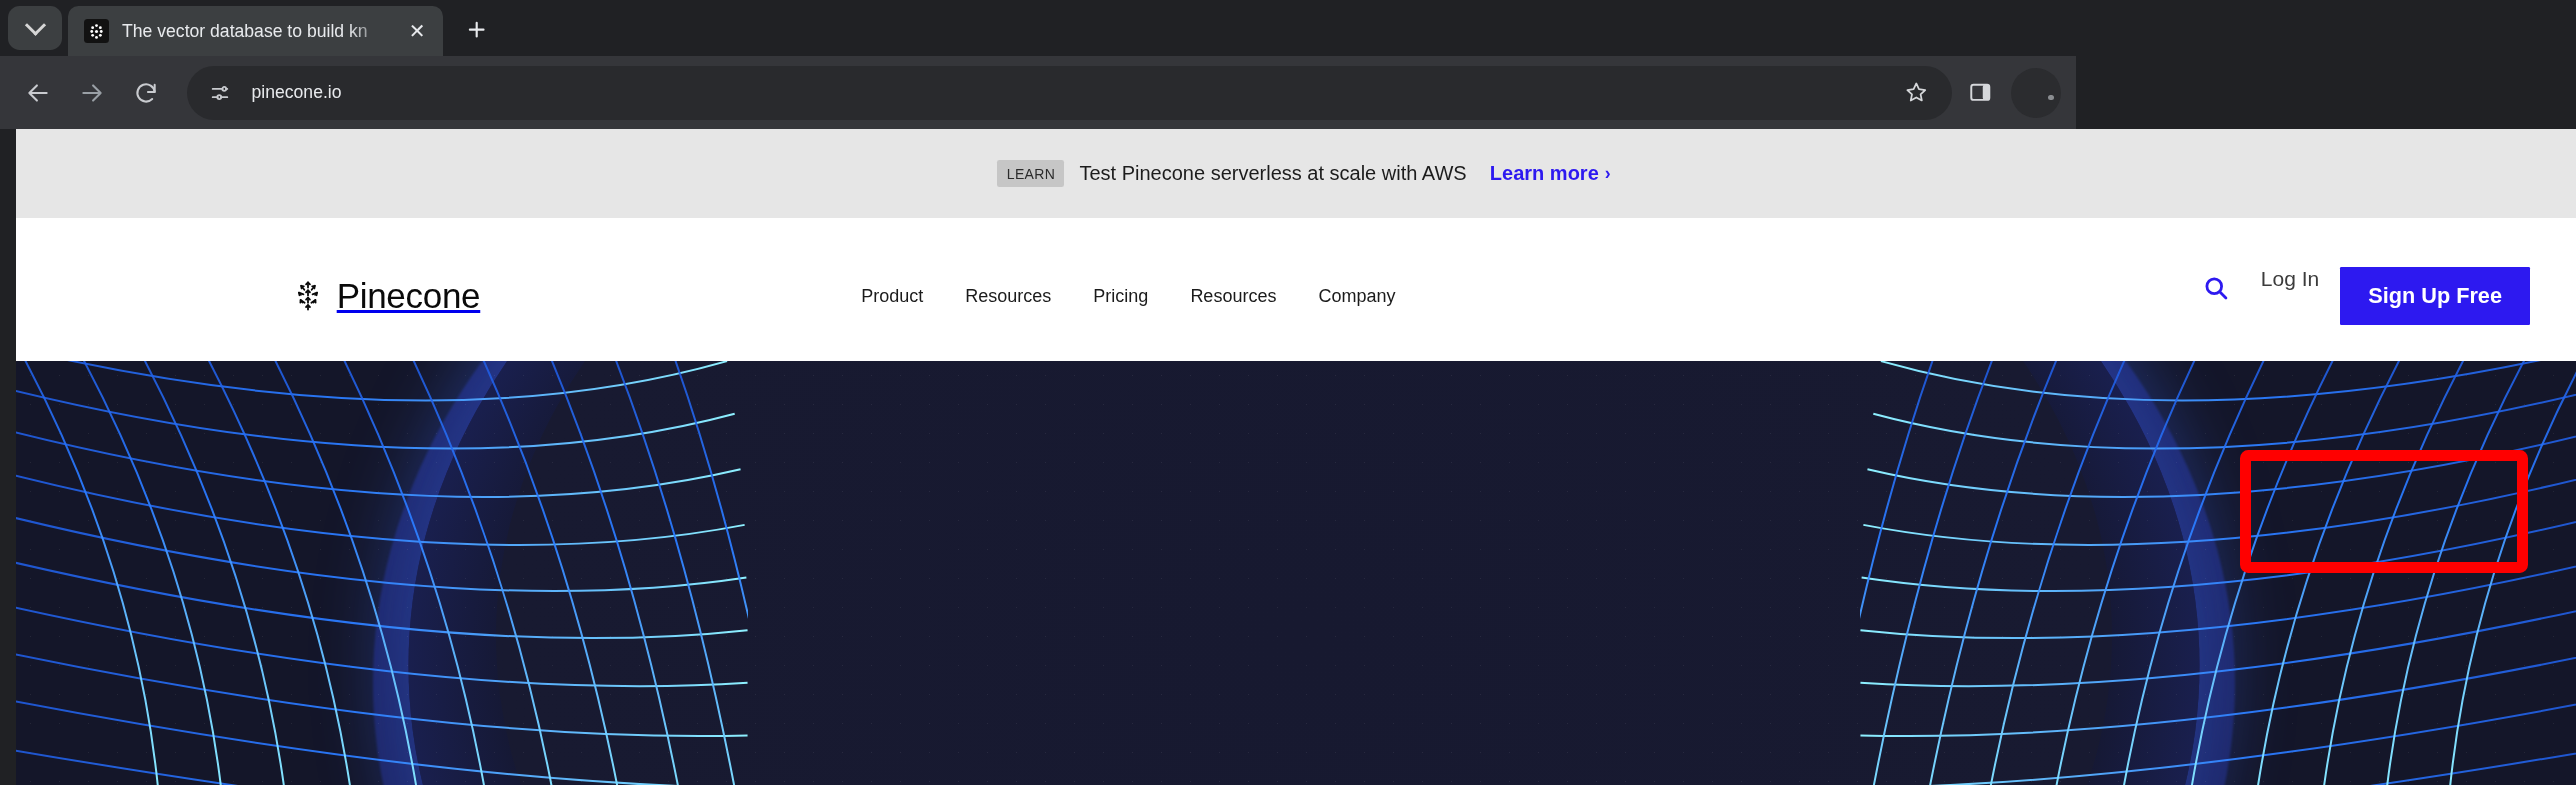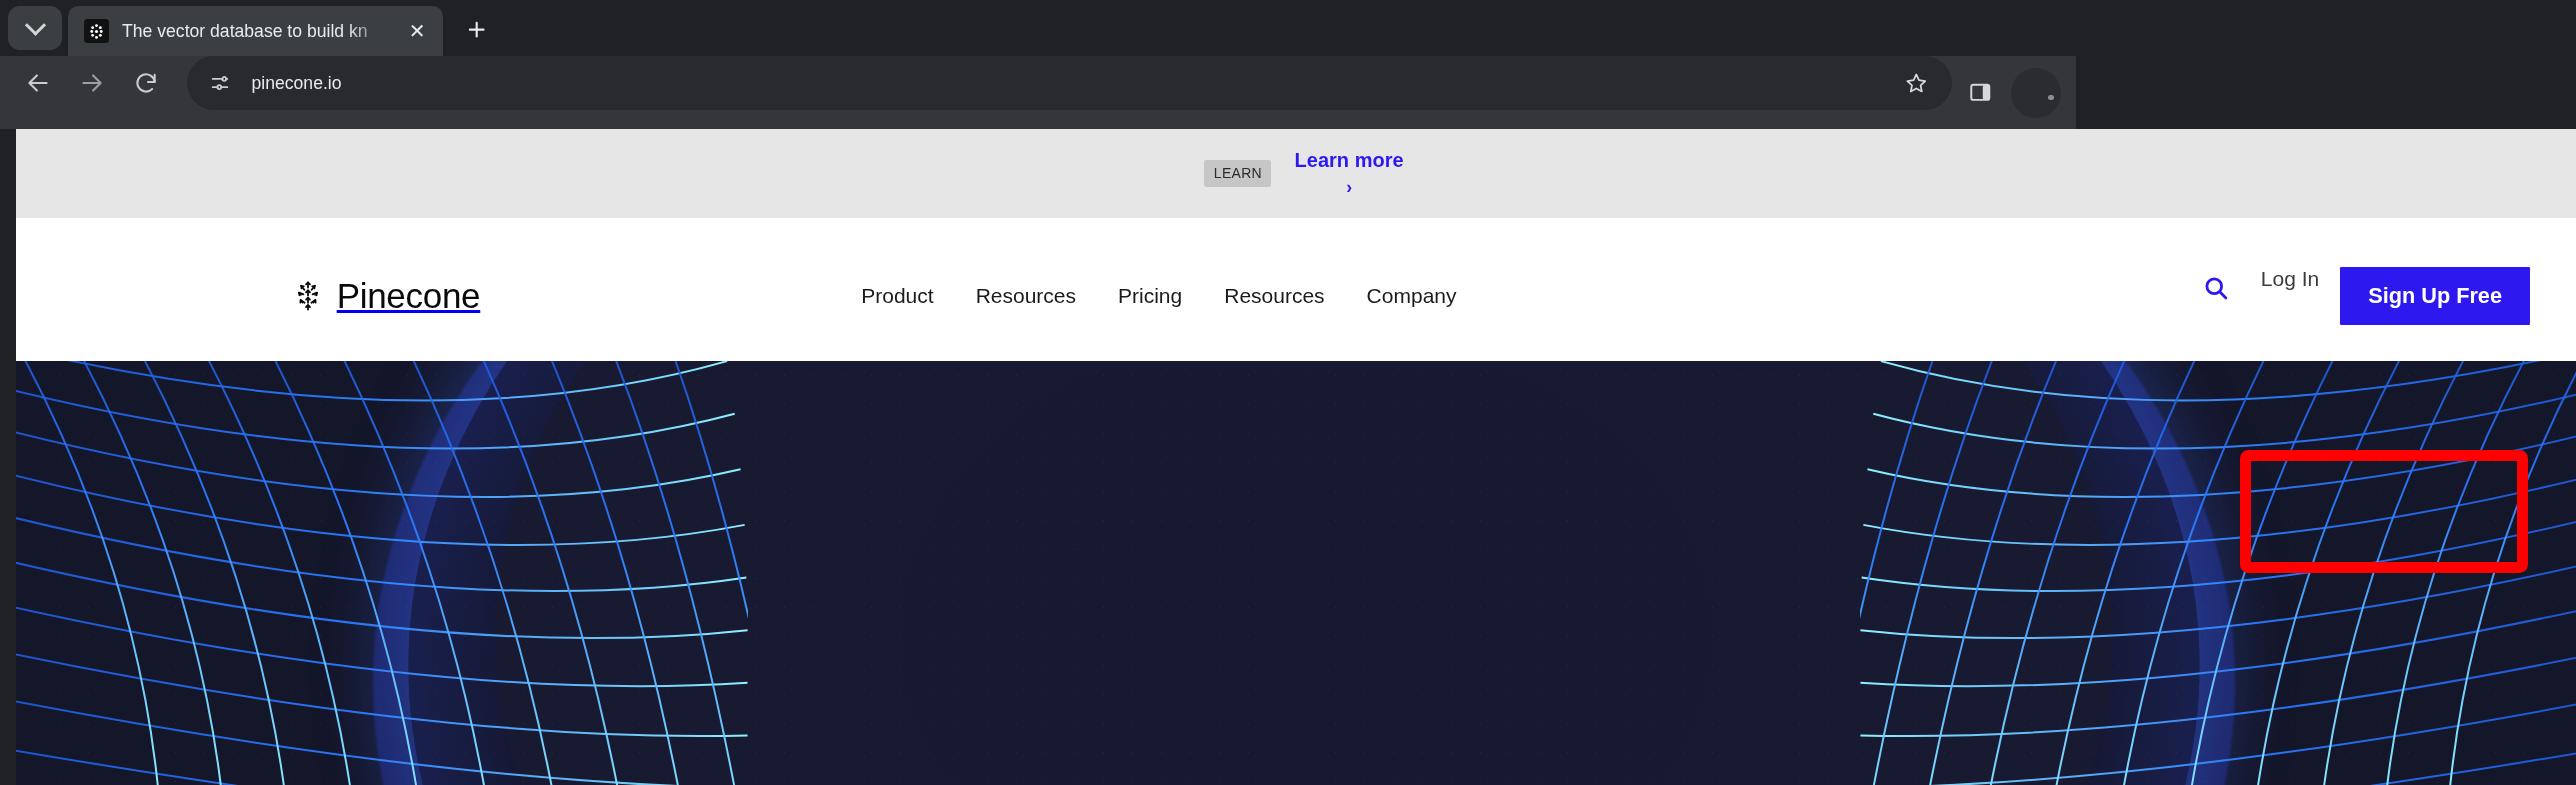--- a/index.html
+++ b/index.html
@@ -75,20 +75,21 @@
     display: flex; align-items: center; justify-content: center;
     color: #e8eaed;
     flex: 0 0 auto;
   }
   .new-tab-btn svg { width: 23.4px; height: 23.4px; }
 
   .toolbar {
     height: 73px;
     background: #35363a;
     display: flex;
+    align-items: center;
     padding: 0 15px 0 10.5px;
     gap: 0;
   }
   .nav-btn {
     width: 54px; height: 54px;
     border-radius: 50%;
     display: flex; align-items: center; justify-content: center;
     color: #c9cbcf;
     flex: 0 0 auto;
   }
@@ -161,21 +162,20 @@
   .promo-text { color: #1c1c1c; font-size: 20px; }
   .promo-link {
     color: #2d19f0;
     font-size: 20px;
     font-weight: 700;
     display: inline-flex;
     align-items: center;
     gap: 5.9px;
     margin-left: 8.2px;
     text-decoration: none;
-    flex-direction: column;
   }
   .promo-link .caret { font-size: 17.6px; font-weight: 700; }
 
   .site-header {
     height: 143px;
     background: #ffffff;
     display: flex;
     align-items: center;
     padding: 13px 0 0 0;
     position: relative;
@@ -192,21 +192,21 @@
 
   .main-nav {
     display: flex;
     align-items: center;
     gap: 42px;
     margin-left: 381px;
     flex: 0 0 auto;
   }
   .nav-link {
     color: #1b1b1b;
-    font-size: 21px;
+    font-size: 18px;
     text-decoration: none;
     white-space: nowrap;
   }
 
   .header-right {
     display: flex;
     gap: 0;
     margin-left: auto;
     margin-right: 62px;
     flex: 0 0 auto;
@@ -411,20 +411,21 @@
         <span class="dot"></span>
       </div>
     </div>
   </div>
 
   <div class="page">
 
     <div class="promo-banner">
       <div class="promo-inner">
         <span class="promo-badge">LEARN</span>
+        <span class="promo-text">Test Pinecone serverless at scale with AWS</span>
         <a class="promo-link" href="#">
           <span>Learn more</span>
           <span class="caret">›</span>
         </a>
       </div>
     </div>
 
     <div class="site-header">
 
       <a class="logo" href="#">

